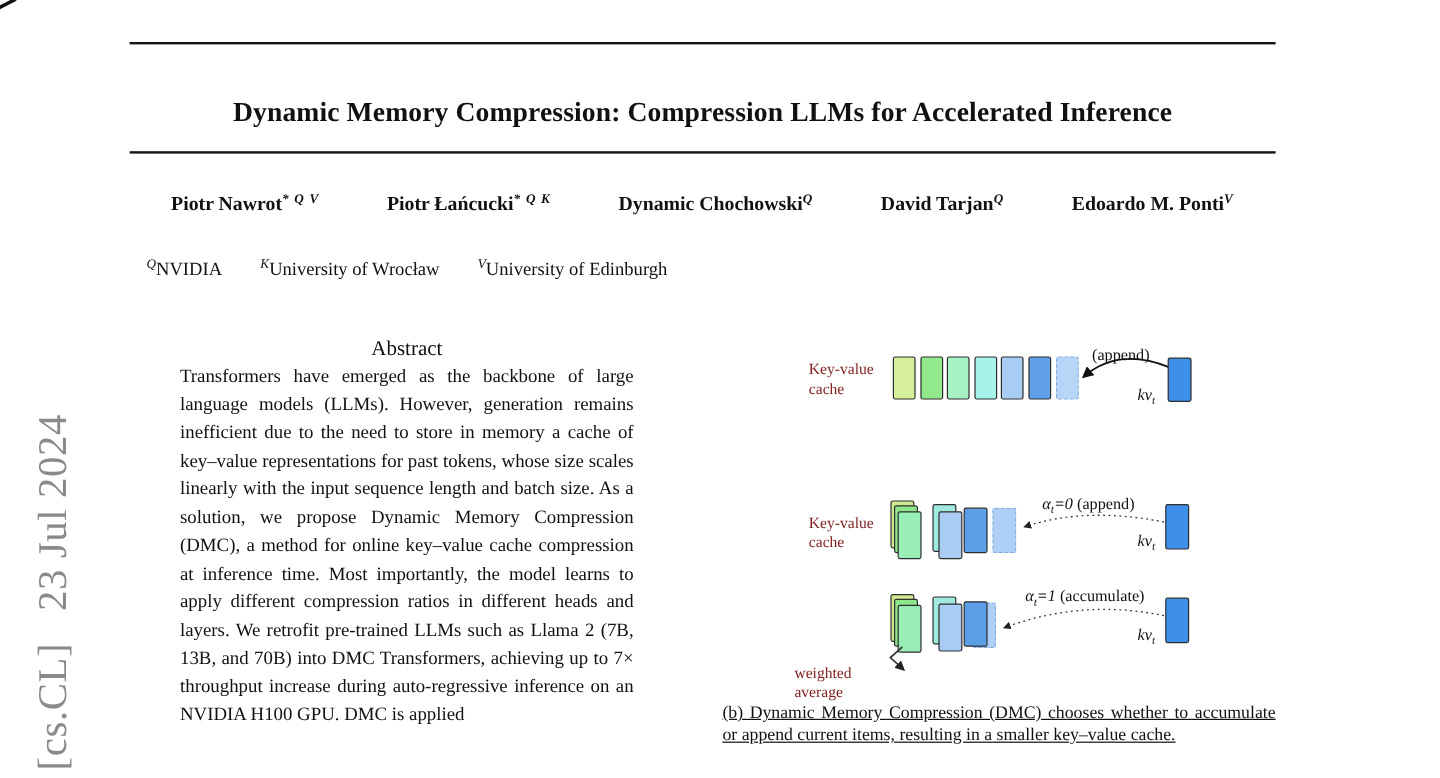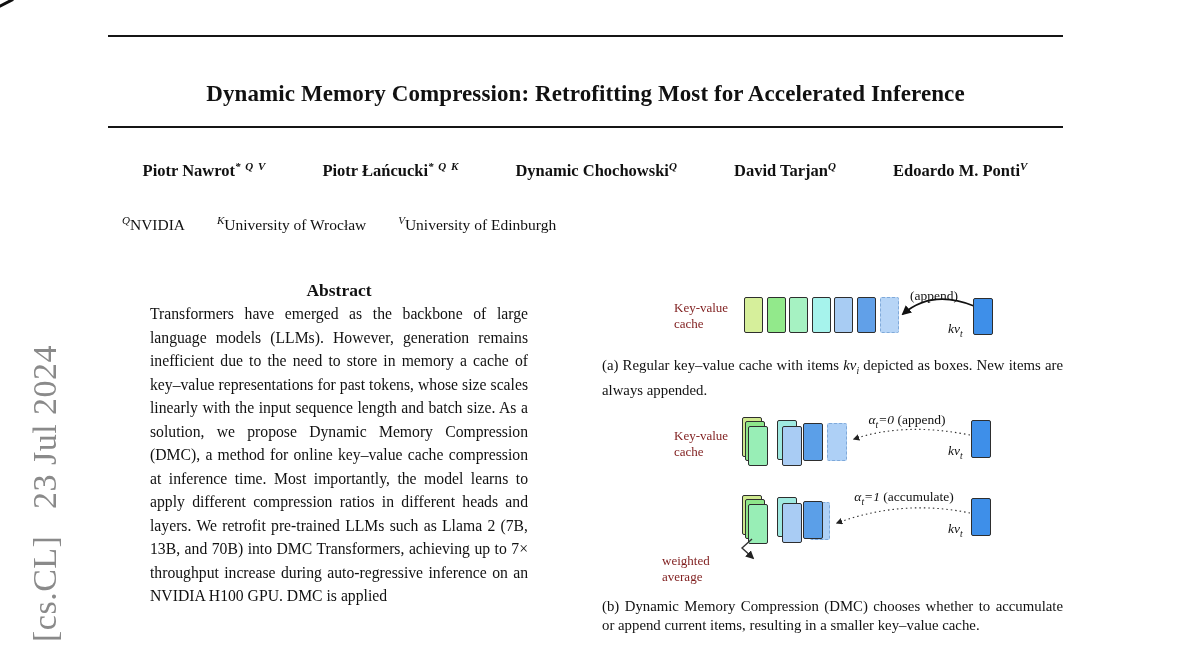--- a/index.html
+++ b/index.html
@@ -21,21 +21,21 @@
   .affils-line{position:absolute;left:108px;top:214px;width:955px;text-align:left;font-size:15.5px;}
   .affil{margin:0 14px;white-space:nowrap;}
   .affil .sup{font-weight:normal;letter-spacing:0;}
   
   .arxiv-stamp{
     position:absolute;left:26px;top:642px;transform-origin:0 0;transform:rotate(-90deg);
     font-size:34px;color:#8a8a8a;white-space:nowrap;letter-spacing:.5px;
   }
   .corner-mark{position:absolute;left:-4px;top:2px;width:18px;height:2.6px;background:#101010;transform:rotate(-27deg);}
   
-  .abstract-heading{position:absolute;left:150px;top:280px;width:378px;text-align:center;font-size:17.5px;font-weight:bold;}
+  .abstract-heading{position:absolute;left:150px;top:280px;width:378px;text-align:center;font-size:17.5px;font-weight:normal;}
   .abstract-text{
     position:absolute;left:150px;top:302px;width:378px;
     font-size:15.7px;line-height:23.5px;text-align:justify;
   }
   
   .right-col{position:absolute;left:602px;top:285px;width:461px;height:380px;}
   .fig{position:absolute;left:0;}
   .fig-a{top:0;width:461px;height:71px;}
   .fig-b{top:122px;width:461px;height:187px;}
   .cache-label{position:absolute;font-size:13px;line-height:15.5px;color:#7f1d1d;}
@@ -44,34 +44,34 @@
   .fig-note{position:absolute;font-size:13.5px;white-space:nowrap;}
   .fig-note .fig-math{font-style:italic;}
   .fig-note sub{font-size:9.5px;font-style:italic;}
   .kv-label{position:absolute;font-size:13.5px;font-style:italic;}
   .kv-label sub{font-size:9.5px;}
   .caption{
     position:absolute;left:0;width:461px;
     font-size:14.8px;line-height:19.3px;text-align:justify;
   }
   .caption-a{top:71px;}
-  .caption-b{top:312px;}
+  .caption-b{top:300px;text-decoration:underline;}
   .caption i{font-style:italic;}
   .caption sub{font-size:9.5px;font-style:italic;}
   svg.overlay{position:absolute;left:0;top:0;pointer-events:none;}
 </style>
 </head>
 <body>
 
 <div class="corner-mark"></div>
 
 <div class="arxiv-stamp">[cs.CL]  23 Jul 2024</div>
 
 <div class="rule" style="left:108px;top:35px;width:955px;"></div>
-<h1 class="paper-title">Dynamic Memory Compression: Retrofitting Most for Accelerated Inference</h1>
+<h1 class="paper-title">Dynamic Memory Compression: Compression LLMs for Accelerated Inference</h1>
 <div class="rule" style="left:108px;top:126px;width:955px;"></div>
 
 <div class="authors-line">
   <span class="author"><span>Piotr Nawrot</span><span class="sup">* Q V</span></span>
   <span class="author"><span>Piotr Łańcucki</span><span class="sup">* Q K</span></span>
   <span class="author"><span>Dynamic Chochowski</span><span class="sup">Q</span></span>
   <span class="author"><span>David Tarjan</span><span class="sup">Q</span></span>
   <span class="author"><span>Edoardo M. Ponti</span><span class="sup">V</span></span>
 </div>
 
@@ -107,23 +107,20 @@
           <path d="M0,0 L10,5 L0,10 z" fill="#111"></path>
         </marker>
       </defs>
       <path d="M 372 21 Q 330 4 301 29" fill="none" stroke="#111" stroke-width="1.5" marker-end="url(#ah1)"></path>
     </svg>
     <div id="figa-kvbox"></div>
     <div class="kv-label" style="left:346px;top:36px;"><span>kv</span><sub>t</sub></div>
   <div class="cbox" style="left: 371px; top: 13px; width: 20px; height: 37px; background: rgb(62, 143, 233);"></div>
     </div>
 
-  <div class="caption caption-a">
-    <span>(a) Regular key–value cache with items </span><i>kv</i><sub>i</sub><span> depicted as boxes. New items are always appended.</span>
-  </div>
 
   <div class="fig fig-b">
     <div class="cache-label" style="left:72px;top:21px;">
       <div>Key-value</div>
       <div>cache</div>
     </div>
 
     <div id="figb-row1" class="abs" style="left:0;top:0;width:461px;height:80px;">
         <div class="cbox" style="left: 140px; top: 10px; width: 20px; height: 40px; background: rgb(207, 233, 143);"></div>
         <div class="cbox" style="left: 143px; top: 14px; width: 20px; height: 40px; background: rgb(142, 230, 139);"></div>

